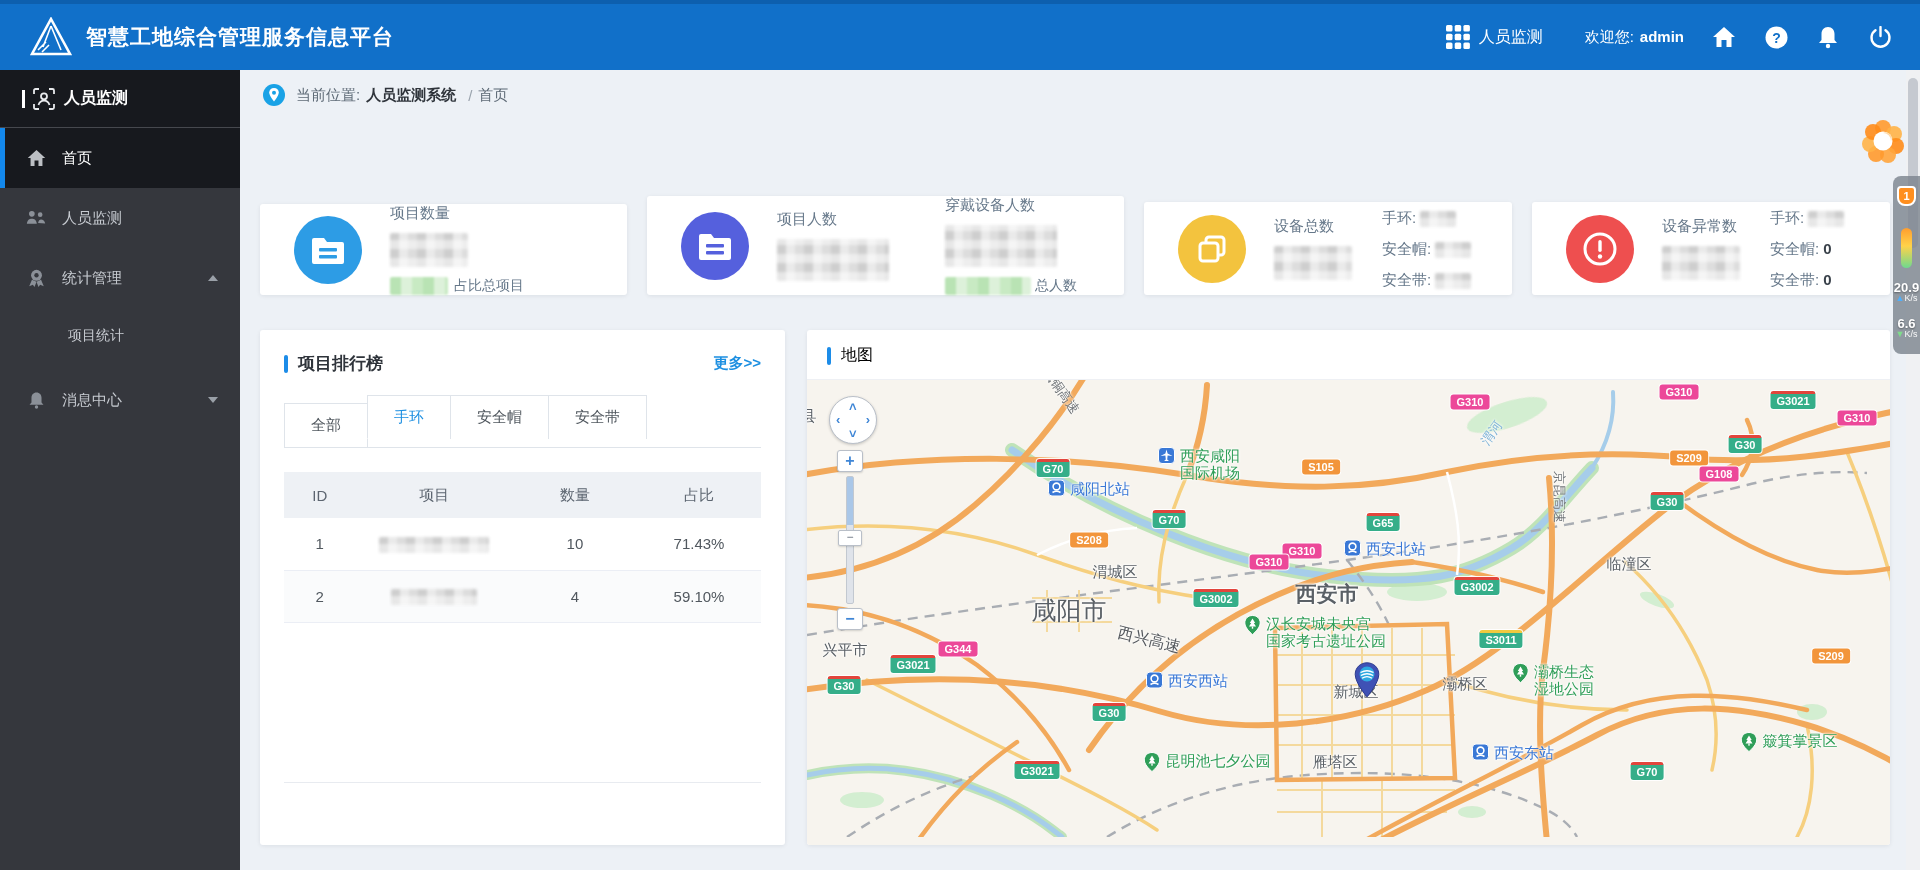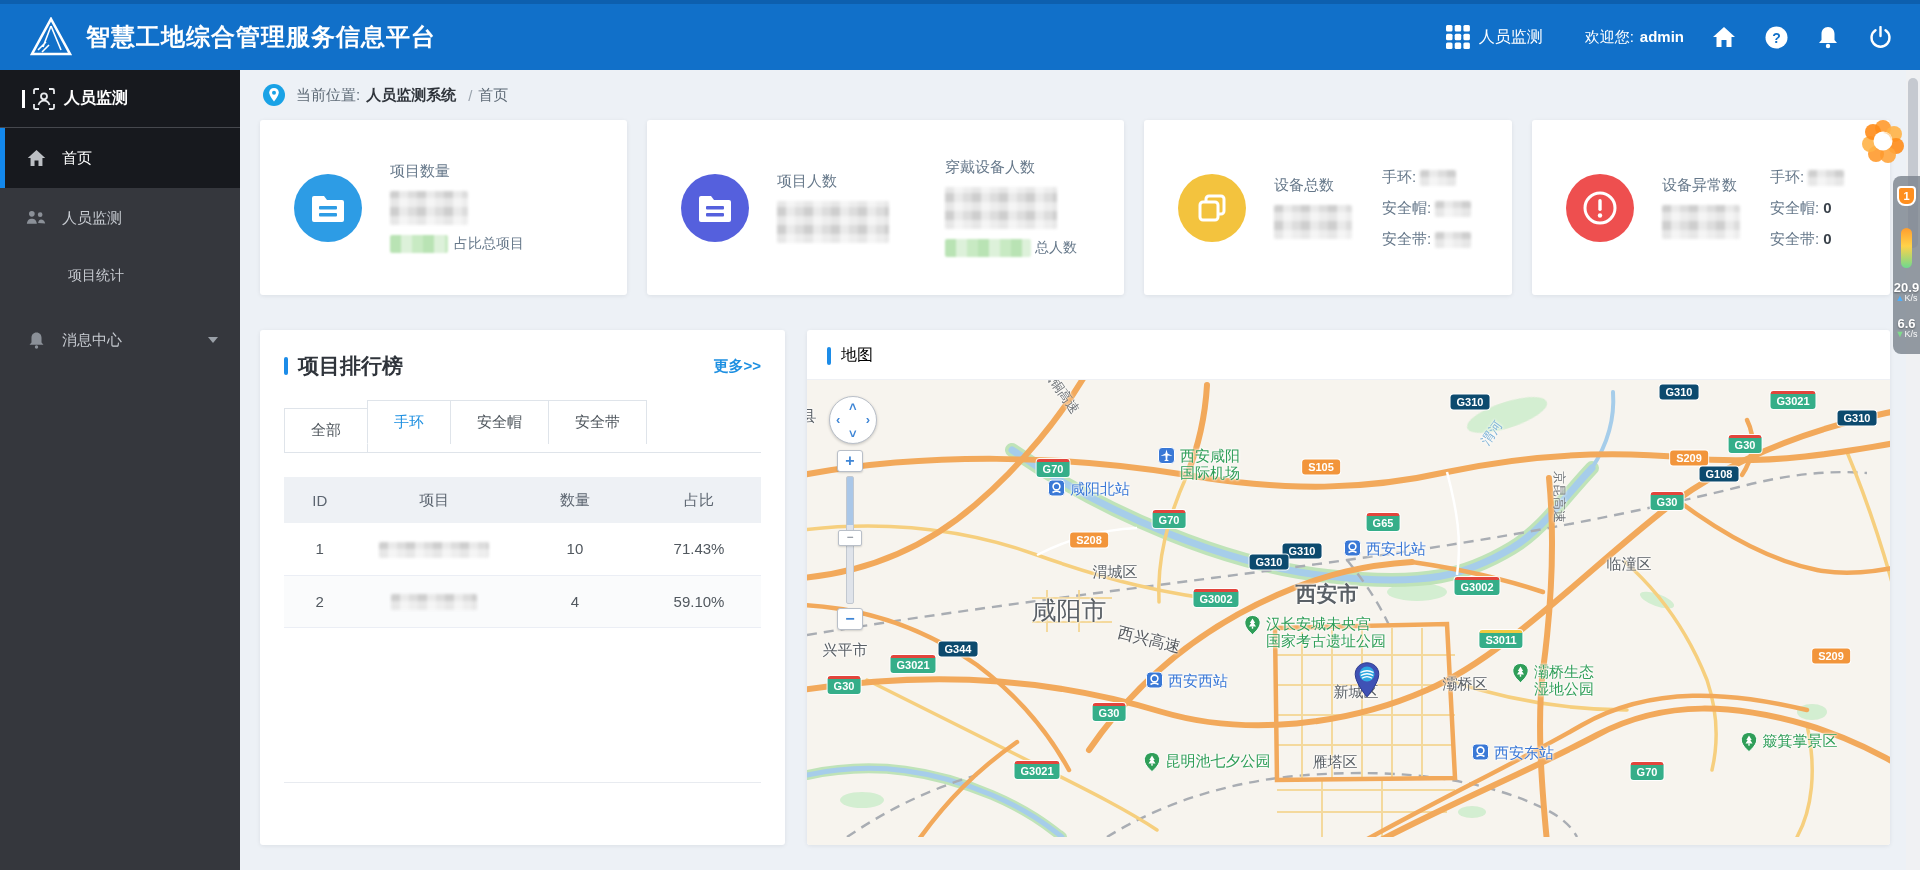--- a/index.html
+++ b/index.html
@@ -2,21 +2,21 @@
 <html><head>
 <meta charset="utf-8">
 <style>
   * { margin:0; padding:0; box-sizing:border-box; }
   html,body { width:1920px; height:870px; overflow:hidden; font-family:"Liberation Sans","DejaVu Sans",sans-serif; background:#edf1f6; }
 
   
   .header { position:absolute; left:0; top:0; width:1920px; height:70px; background:#1170c9; border-top:4px solid #0d5fae; display:flex; align-items:center; z-index:50; }
   .logo-wrap { display:flex; align-items:center; margin-left:30px; }
   .logo-wrap svg { display:block; }
-  .app-title { color:#fff; font-size:24px; font-weight:bold; margin-left:14px; letter-spacing:1px; }
+  .app-title { color:#fff; font-size:21px; font-weight:bold; margin-left:14px; letter-spacing:1px; }
   .header-right { margin-left:auto; display:flex; align-items:center; margin-right:28px; }
   .grid-entry { display:flex; align-items:center; cursor:pointer; }
   .grid-entry .label { color:#fff; font-size:16px; margin-left:8px; }
   .welcome { color:#fff; font-size:15px; margin-left:42px; }
   .welcome b { font-weight:bold; margin-left:6px; }
   .hicon { width:24px; height:24px; margin-left:28px; cursor:pointer; display:flex; align-items:center; justify-content:center; }
 
   
   .sidebar { position:absolute; left:0; top:70px; width:240px; height:800px; background:#35373d; z-index:40; }
   .side-head { height:58px; background:#17191e; display:flex; align-items:center; padding-left:22px; border-bottom:1px solid #46484e; }
@@ -32,21 +32,21 @@
   .caret.down { border-top:6px solid #9aa0a8; }
   .gap6 { height:6px; }
 
   
   .main { position:absolute; left:240px; top:70px; width:1666px; height:800px; }
   .breadcrumb { height:50px; display:flex; align-items:center; padding-left:22px; font-size:15px; color:#5f6b77; }
   .breadcrumb b { color:#2f343b; margin:0 6px; }
   .breadcrumb .sep { color:#9aa3ad; margin:0 6px; }
   .crumb-pin { width:24px; height:24px; margin-right:10px; }
 
-  .cards-row { display:flex; margin:0 16px 0 20px; height:175px; }
+  .cards-row { display:flex; margin:0 16px 0 20px; height:175px;align-items:flex-end; }
   .card { background:#fff; border-radius:3px; box-shadow:0 1px 4px rgba(0,21,41,.08); display:flex; align-items:center; }
   .card + .card { margin-left:20px; }
   .c1 { width:367px; } .c2 { width:477px; } .c3 { width:368px; } .c4 { flex:1; }
   .big-circle { width:68px; height:68px; border-radius:50%; flex:0 0 68px; margin-left:34px; display:flex; align-items:center; justify-content:center; }
   .bc-blue { background:#2d9ce5; } .bc-indigo { background:#5560dd; } .bc-yellow { background:#f3c33e; } .bc-red { background:#ee4f4f; }
   .card-col { margin-left:28px; }
   .card-label { font-size:15px; color:#66788a; margin-bottom:10px; }
   .badge-row { margin-top:10px; font-size:14px; color:#66788a; display:flex; align-items:center; }
   .kv { font-size:15px; color:#66788a; line-height:31px; white-space:nowrap; }
   .kv b { color:#3a424b; font-weight:bold; }
@@ -64,21 +64,21 @@
   .cz-sm { width:36px; height:16px; margin-left:4px; }
   .cz-name { width:110px; height:16px; }
   .cz-name2 { width:86px; height:16px; }
 
   .panels-row { display:flex; margin:35px 16px 0 20px; height:515px; }
   .panel { background:#fff; border-radius:3px; box-shadow:0 1px 4px rgba(0,21,41,.08); }
   .panel-rank { width:525px; padding:22px 24px 0 24px; position:relative; }
   .panel-map { flex:1; margin-left:22px; display:flex; flex-direction:column; }
   .panel-head { display:flex; align-items:center; }
   .panel-head .vbar { width:4px; height:18px; background:#1c8ce8; border-radius:2px; margin-right:10px; }
-  .panel-head .pt { font-size:21px; font-weight:bold; color:#2f343b; }
+  .panel-head .pt { font-size:17px; font-weight:bold; color:#2f343b; }
   .more-link { margin-left:auto; color:#1d8fe1; font-size:15px; font-weight:bold; cursor:pointer; }
 
   .tabs { display:flex; margin-top:20px; border-bottom:1px solid #dfe4ea; }
   .tab { padding:0 26px; height:44px; line-height:42px; font-size:15px; color:#51585f; background:#fff; border:1px solid #dfe4ea; border-bottom:none; margin-left:-1px; cursor:pointer; }
   .tab:first-child { margin-left:0;margin-top:8px; }
   .tab.active { color:#1d8fe1; border-bottom:1px solid #fff; margin-bottom:-1px; }
 
   table.rank { width:100%; border-collapse:collapse; margin-top:24px; }
   table.rank th { background:#eef1f5; color:#5c6570; font-size:15px; font-weight:normal; height:46px; text-align:center; }
   table.rank td { height:52px; text-align:center; font-size:15px; color:#51585f; border-bottom:1px solid #ebeef5; }
@@ -86,21 +86,21 @@
   .rank-divider { position:absolute; left:24px; right:24px; bottom:62px; height:1px; background:#e8ebf0; }
 
   .map-head { padding:15px 20px 13px 20px; border-bottom:1px solid #eef0f4; display:flex; align-items:center; }
   .map-body { position:relative; flex:1; overflow:hidden; background:#f7f4ee; border-radius:0 0 3px 3px; }
   .map-body svg.roads { position:absolute; left:0; top:0; }
 
   .map-city { position:absolute; color:#5a6066; text-shadow:0 0 3px #fff,0 0 3px #fff,0 0 2px #fff; white-space:nowrap; transform:translate(-50%,-50%); }
   .map-rot { position:absolute; color:#6f7377; font-size:13px; white-space:nowrap; text-shadow:0 0 3px #fff,0 0 3px #fff; }
   .map-badge { position:absolute; transform:translate(-50%,-50%); color:#fff; font-size:11px; font-weight:bold; padding:1px 6px 2px 6px; border-radius:3px; white-space:nowrap; box-shadow:0 0 0 1px rgba(255,255,255,.9); }
   .map-badge.expwy { background:#35ae89; border-top:3px solid #e2453c; }
-  .map-badge.national { background:#0c4a6e; }
+  .map-badge.national { background:#ec4899; }
   .map-badge.provincial { background:#f2953b; }
   .map-badge.sexpwy { background:#35ae89; border-top:3px solid #f0c93f; }
   .map-poi { position:absolute; display:flex; align-items:flex-start; transform:translate(-50%,-50%); white-space:nowrap; }
   .map-poi .plabel { margin-left:5px; font-size:15px; line-height:17px; text-shadow:0 0 3px #fff,0 0 3px #fff,0 0 2px #fff; }
   .map-poi.station .plabel { color:#3a78d6; }
   .map-poi.park .plabel, .map-poi.airport .plabel { color:#2f9e58; }
   .map-poi.airport .plabel { color:#2f9e58; }
 
   .map-pan { position:absolute; left:22px; top:16px; width:48px; height:48px; background:#fff; border:1px solid #b9bfc8; border-radius:50%; box-shadow:0 1px 3px rgba(0,0,0,.2); }
   .map-pan span { position:absolute; color:#3f86d6; font-size:13px; font-weight:bold; }
@@ -208,20 +208,34 @@
             <circle cx="7" cy="5" r="3.4"></circle>
             <path d="M1 17 C1.6 12.6 4 11 7 11 C10 11 12.4 12.6 13 17 Z"></path>
             <circle cx="17" cy="6" r="2.8"></circle>
             <path d="M14.5 16 C15.2 12.6 16.4 11.8 18 11.8 C20.4 11.8 22.4 13.2 23 16.5 Z"></path>
           </g>
         </svg>
     </span>
     <span>人员监测</span>
   </div>
 
+  <div class="side-item">
+    <span class="mi">
+      <svg width="19" height="20" viewBox="0 0 20 22">
+          <g fill="#9aa0a8">
+            <circle cx="10" cy="8" r="6"></circle>
+            <circle cx="10" cy="8" r="2.4" fill="#35373d"></circle>
+            <path d="M5 13 L2 20 L6 18.5 L7.8 21 L10 15 Z"></path>
+            <path d="M15 13 L18 20 L14 18.5 L12.2 21 L10 15 Z"></path>
+          </g>
+        </svg>
+    </span>
+    <span>统计管理</span>
+    <span class="caret up"></span>
+  </div>
 
   <div class="side-sub">
     <span>项目统计</span>
   </div>
 
   <div class="gap6"></div>
 
   <div class="side-item">
     <span class="mi">
       <svg width="17" height="19" viewBox="0 0 22 23">

